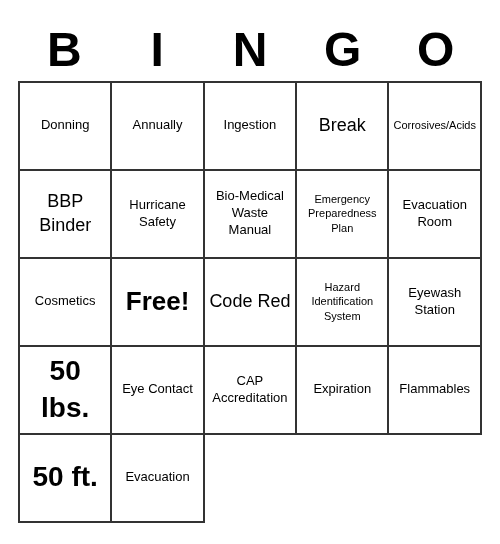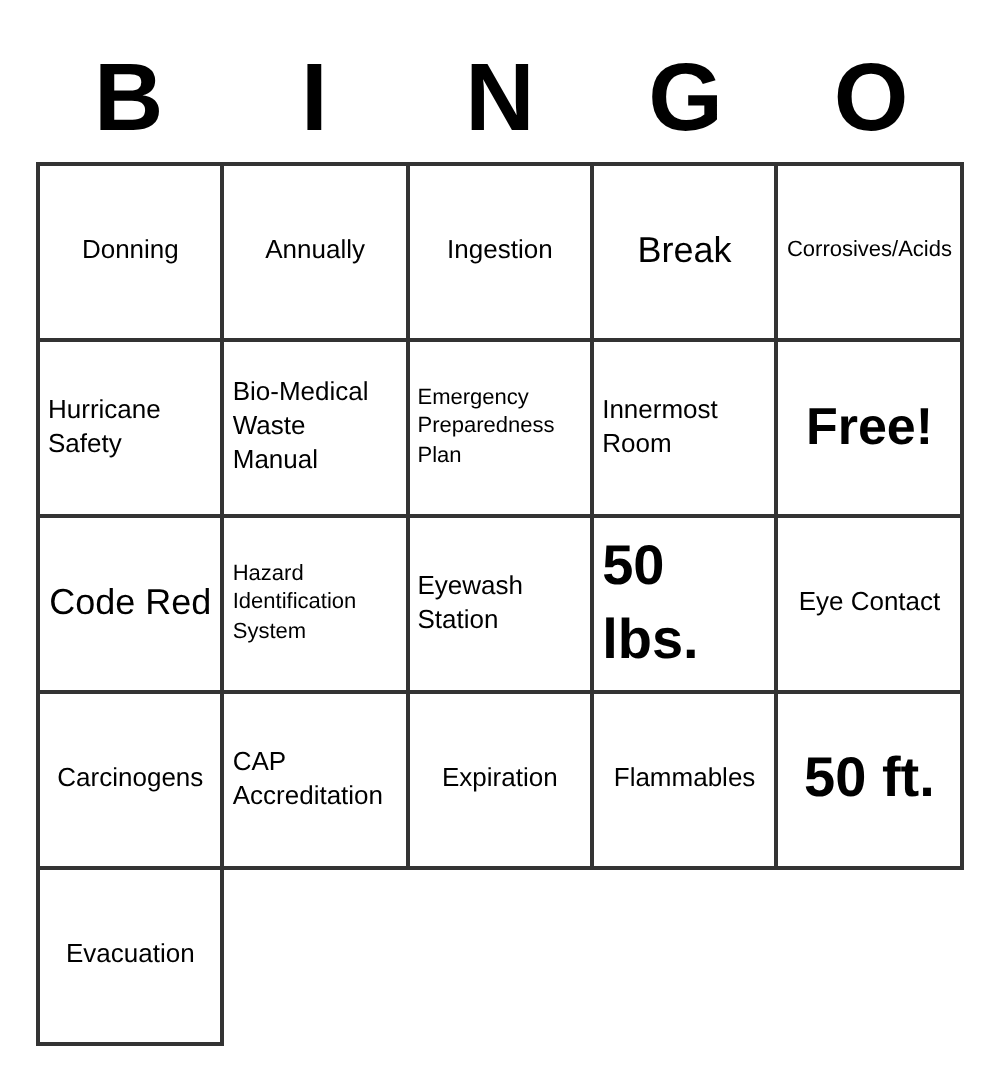--- a/index.html
+++ b/index.html
@@ -38,21 +38,21 @@
       border-left: 2px solid #333;
       border-top: 2px solid #333;
     }
     .bingo-cell {
       border-right: 2px solid #333;
       border-bottom: 2px solid #333;
       min-height: 88px;
       display: flex;
       align-items: center;
       justify-content: center;
-      text-align: left;
+      text-align: center;
       padding: 6px 4px;
       font-family: Arial, sans-serif;
     }
     .bingo-cell .cell-text {
       font-size: 13px;
       line-height: 1.3;
     }
     .bingo-cell.large-text .cell-text {
       font-size: 18px;
       font-weight: normal;
@@ -86,54 +86,57 @@
       </div>
       <div class="bingo-cell">
         <span class="cell-text">Ingestion</span>
       </div>
       <div class="bingo-cell large-text">
         <span class="cell-text">Break</span>
       </div>
       <div class="bingo-cell">
         <span class="cell-text" style="font-size: 11px;">Corrosives/Acids</span>
       </div>
+      <div class="bingo-cell large-text">
+        <span class="cell-text">BBP Binder</span>
+      </div>
       <div class="bingo-cell">
         <span class="cell-text">Hurricane Safety</span>
       </div>
       <div class="bingo-cell">
         <span class="cell-text">Bio-Medical Waste Manual</span>
       </div>
       <div class="bingo-cell">
         <span class="cell-text" style="font-size: 11px;">Emergency Preparedness Plan</span>
       </div>
       <div class="bingo-cell">
-        <span class="cell-text">Innermost Room</span>
+        <span class="cell-text">Evacuation Room</span>
+      </div>
+      <div class="bingo-cell">
+        <span class="cell-text">Cosmetics</span>
       </div>
       <div class="bingo-cell free-cell">
         <span class="cell-text">Free!</span>
       </div>
       <div class="bingo-cell large-text">
         <span class="cell-text">Code Red</span>
       </div>
       <div class="bingo-cell">
         <span class="cell-text" style="font-size: 11px;">Hazard Identification System</span>
       </div>
       <div class="bingo-cell">
         <span class="cell-text">Eyewash Station</span>
       </div>
       <div class="bingo-cell xlarge-text">
         <span class="cell-text">50 lbs.</span>
       </div>
       <div class="bingo-cell">
         <span class="cell-text">Eye Contact</span>
       </div>
       <div class="bingo-cell">
-        <span class="cell-text">Carcinogens</span>
-      </div>
-      <div class="bingo-cell">
         <span class="cell-text">CAP Accreditation</span>
       </div>
       <div class="bingo-cell">
         <span class="cell-text">Expiration</span>
       </div>
       <div class="bingo-cell">
         <span class="cell-text">Flammables</span>
       </div>
       <div class="bingo-cell xlarge-text">
         <span class="cell-text">50 ft.</span>

